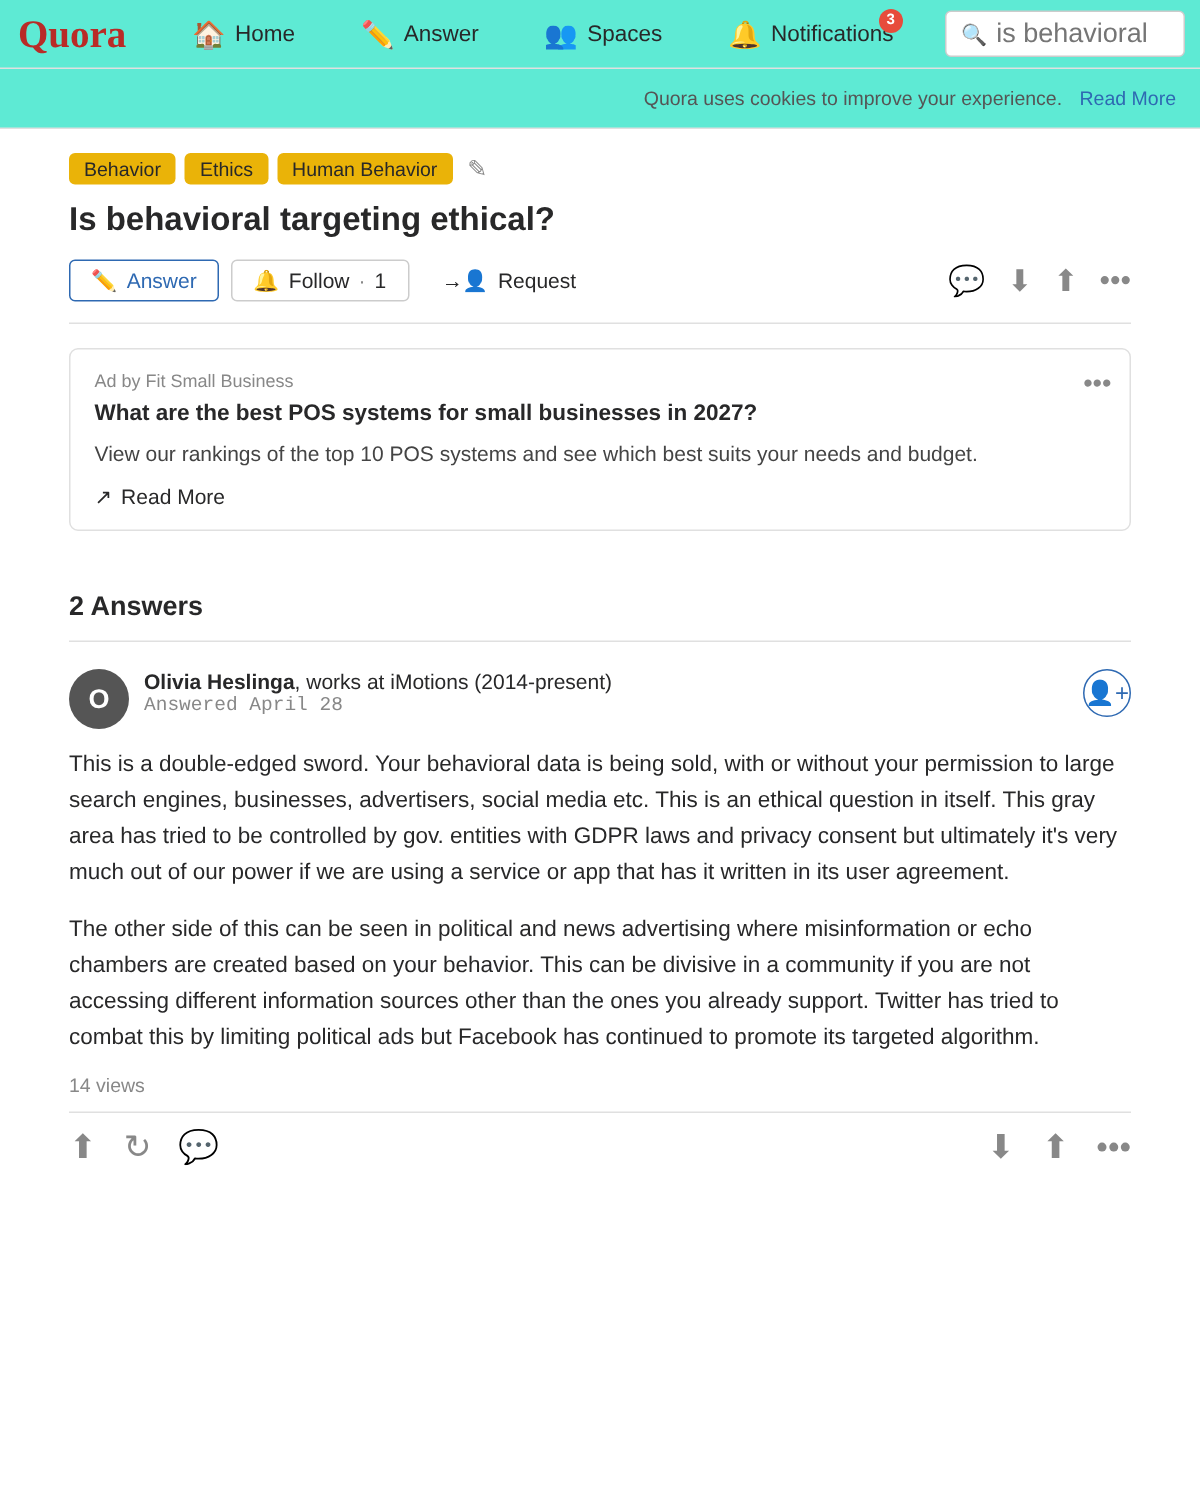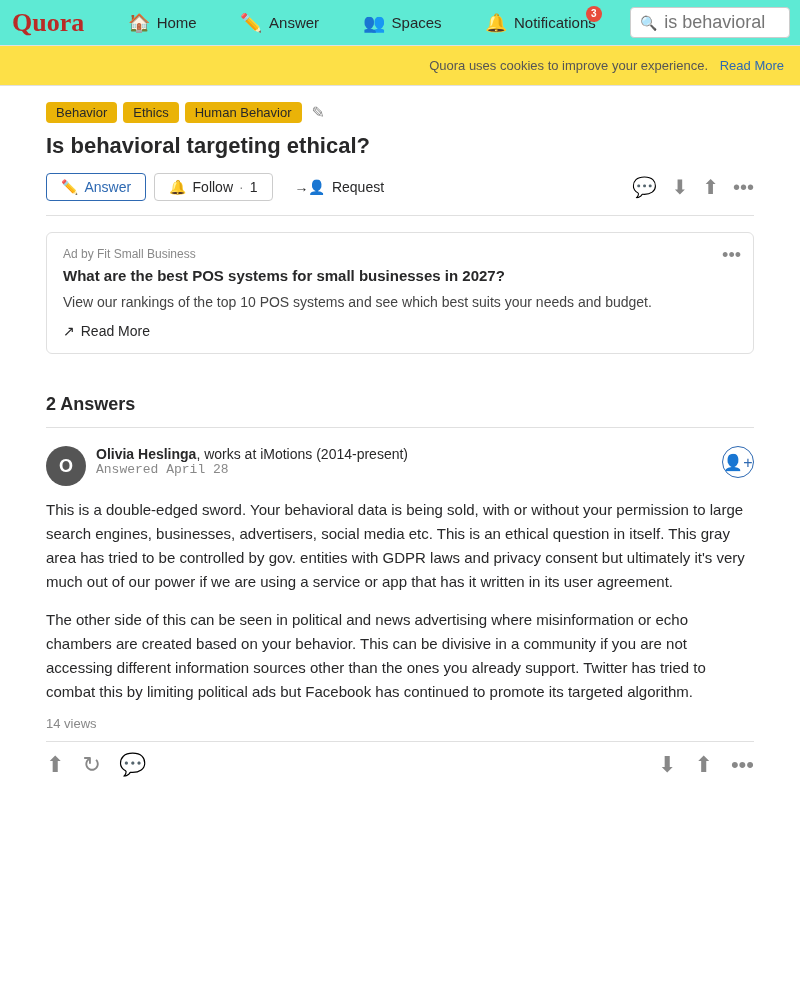--- a/index.html
+++ b/index.html
@@ -29,21 +29,21 @@
       margin-left: auto; display: flex; align-items: center;
       border: 1px solid #ccc; border-radius: 4px; padding: 4px 10px; gap: 6px;
       background: #fff; min-width: 160px;
     }
     .search-box input {
       border: none; outline: none; font-size: 18px; color: #555; background: transparent; width: 120px;
     }
 
     
     .cookie-banner {
-      background: #fde047; border-bottom: 1px solid #e0e0e0;
+      background: #5eead4; border-bottom: 1px solid #e0e0e0;
       padding: 12px 16px; font-size: 13px; color: #555;
       display: flex; align-items: center; justify-content: flex-end; gap: 4px;
     }
     .cookie-banner a { color: #2e69b2; text-decoration: none; }
 
     
     .main { max-width: 740px; margin: 0 auto; padding: 16px 16px; }
 
     
     .breadcrumbs { display: flex; align-items: center; gap: 6px; flex-wrap: wrap; margin-bottom: 10px; }

